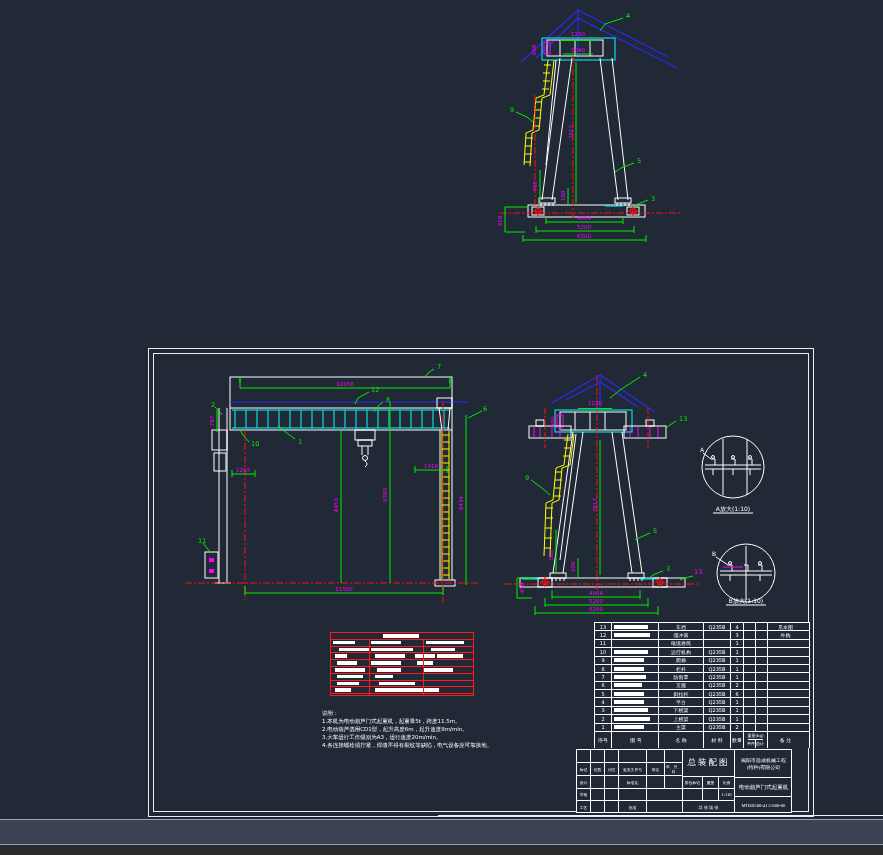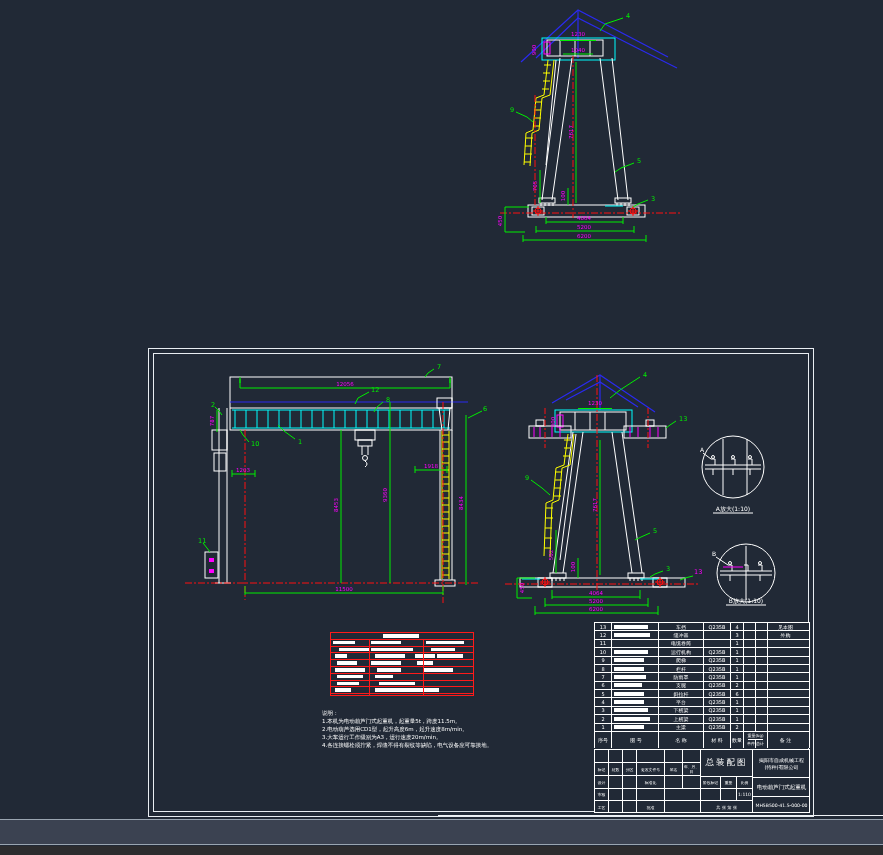--- a/index.html
+++ b/index.html
@@ -31,21 +31,21 @@
   .c-u{width:12px;}.c-t{width:12px;}.c-rem{width:35px;border-right:none !important;}
   .codeblk{height:4px;background:#fff;display:inline-block;}
   #bomhead{display:flex;height:17px;border-bottom:none;font-size:5px;}
   #bomhead>span{display:flex;align-items:center;justify-content:center;border-right:1px solid #fff;box-sizing:border-box;}
   .wgroup{width:24px;display:flex;flex-direction:column;border-right:1px solid #fff;box-sizing:border-box;}
   .wgroup .wt{height:8px;display:flex;align-items:center;justify-content:center;font-size:4px;border-bottom:1px solid #fff;box-sizing:border-box;}
   .wgroup .wsub{display:flex;height:9px;}
   .wgroup .wsub span{flex:1;display:flex;align-items:center;justify-content:center;font-size:4px;}
   .wgroup .wsub span:first-child{border-right:1px solid #fff;box-sizing:border-box;}
   
-  #tb{left:594px;top:749px;width:216px;height:64px;border:1px solid #fff;box-sizing:border-box;color:#fff;background:#212936;}
+  #tb{left:576px;top:749px;width:216px;height:64px;border:1px solid #fff;box-sizing:border-box;color:#fff;background:#212936;font-family:Liberation Serif, serif;}
   #tb .cell{position:absolute;border-right:1px solid #fff;border-bottom:1px solid #fff;box-sizing:border-box;
             display:flex;align-items:center;justify-content:center;font-size:3.8px;color:#fff;overflow:hidden;text-align:center;}
   
   #hl{left:438px;top:815px;width:445px;height:1px;background:#eef2f6;}
   #band{left:0;top:819px;width:883px;height:26px;background:#3b4251;border-top:1px solid #9aa5b1;border-bottom:1px solid #9aa5b1;box-sizing:border-box;}
   #strip{left:0;top:846px;width:883px;height:9px;background:#2c2c2e;}
 </style>
 </head>
 <body>
 

